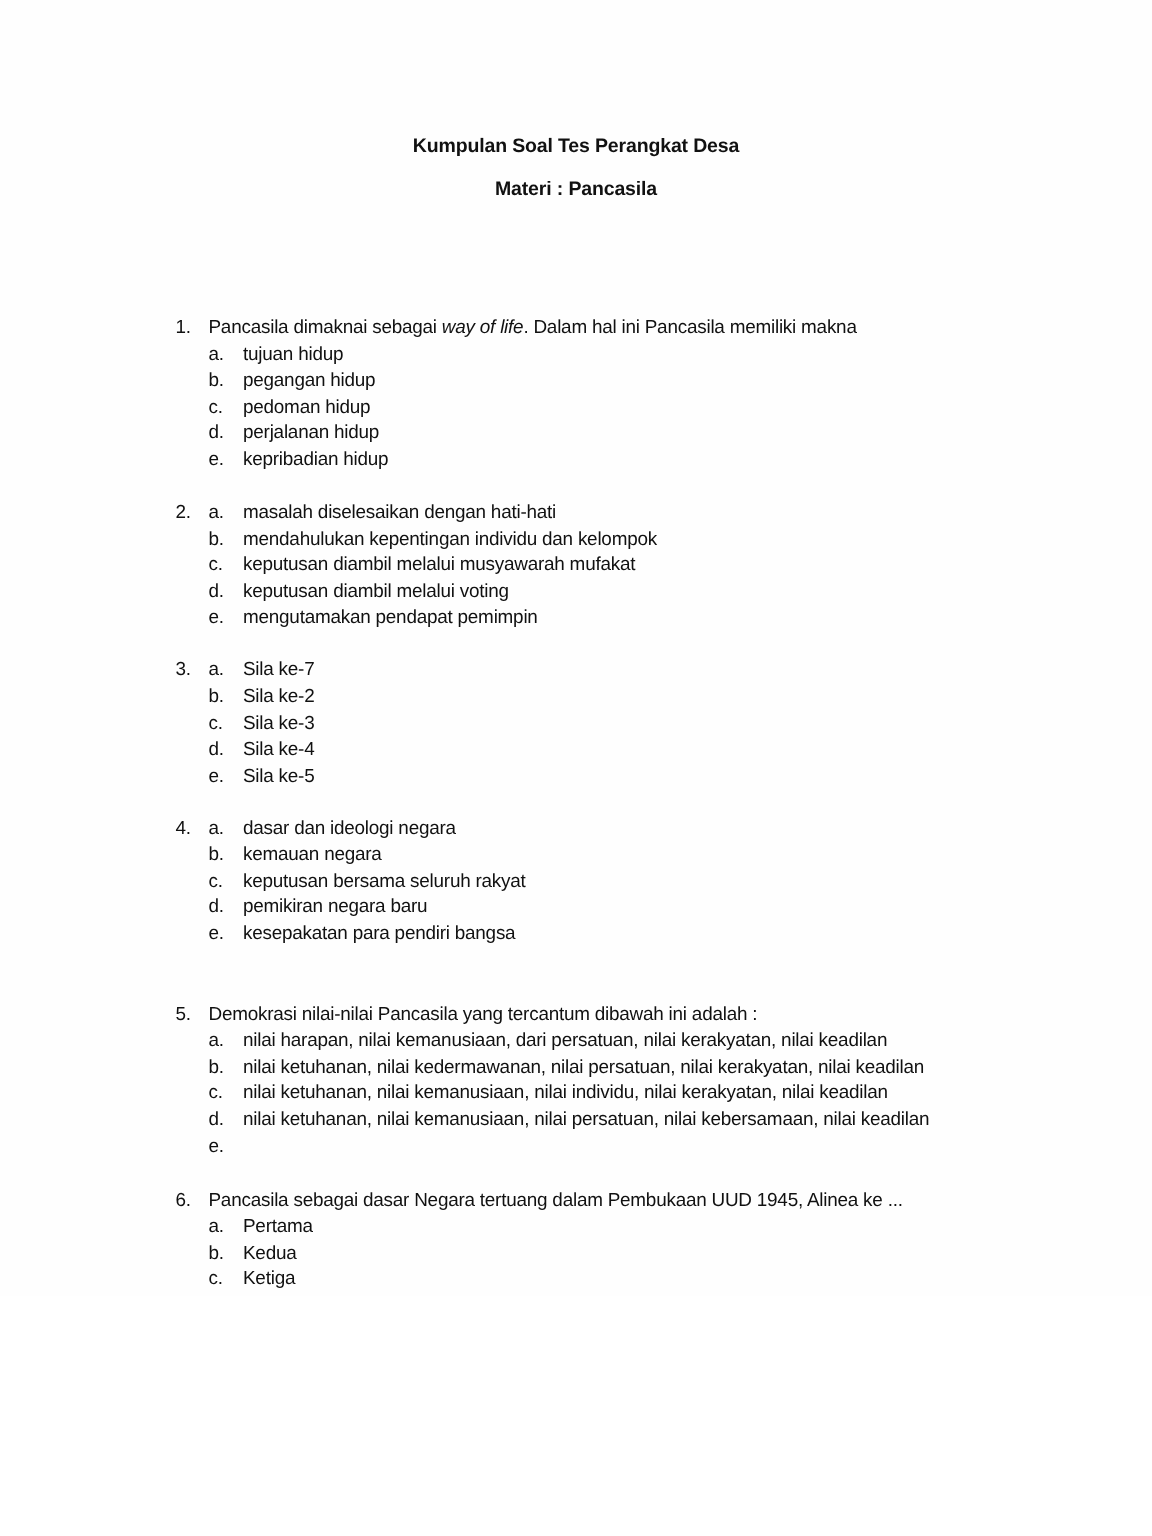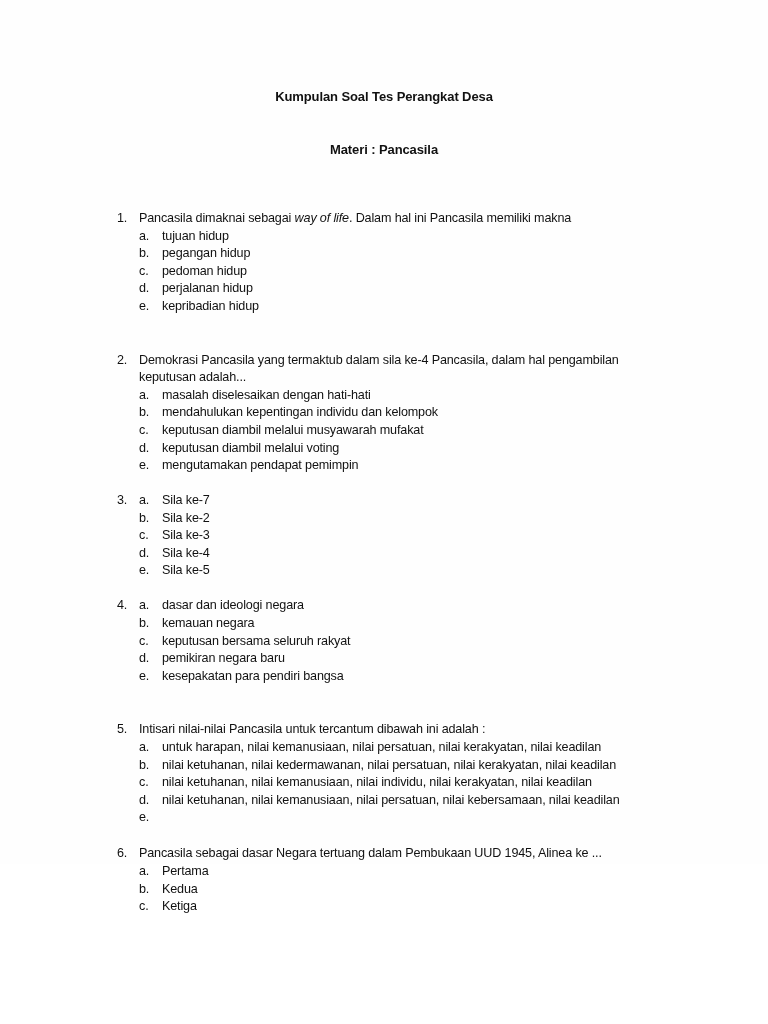--- a/index.html
+++ b/index.html
@@ -26,21 +26,21 @@
   .title {
     position: absolute;
     left: 0;
     width: 768px;
     text-align: center;
     font-weight: bold;
     font-size: 13px;
     letter-spacing: -0.1px;
   }
   .title.main { top: 89px; }
-  .title.sub { top: 118px; margin-top: 24px; }
+  .title.sub { top: 118px; }
 
   .questions {
     position: absolute;
     left: 117px;
     top: 174px;
     width: 560px;
     font-size: 12.6px;
     line-height: 17.6px;
     letter-spacing: -0.15px;
   }
@@ -90,21 +90,20 @@
         <li class="option"><span class="opt-letter">a.</span><span>tujuan hidup</span></li>
         <li class="option"><span class="opt-letter">b.</span><span>pegangan hidup</span></li>
         <li class="option"><span class="opt-letter">c.</span><span>pedoman hidup</span></li>
         <li class="option"><span class="opt-letter">d.</span><span>perjalanan hidup</span></li>
         <li class="option"><span class="opt-letter">e.</span><span>kepribadian hidup</span></li>
       </ul>
     </div>
 
     <div class="question">
       <span class="q-num">2.</span>
-      <span class="q-text">Demokrasi Pancasila yang termaktub dalam sila ke-4 Pancasila, dalam hal pengambilan keputusan adalah...</span>
       <ul class="options">
         <li class="option"><span class="opt-letter">a.</span><span>masalah diselesaikan dengan hati-hati</span></li>
         <li class="option"><span class="opt-letter">b.</span><span>mendahulukan kepentingan individu dan kelompok</span></li>
         <li class="option"><span class="opt-letter">c.</span><span>keputusan diambil melalui musyawarah mufakat</span></li>
         <li class="option"><span class="opt-letter">d.</span><span>keputusan diambil melalui voting</span></li>
         <li class="option"><span class="opt-letter">e.</span><span>mengutamakan pendapat pemimpin</span></li>
       </ul>
     </div>
 
     <div class="question">
@@ -124,23 +123,23 @@
         <li class="option"><span class="opt-letter">a.</span><span>dasar dan ideologi negara</span></li>
         <li class="option"><span class="opt-letter">b.</span><span>kemauan negara</span></li>
         <li class="option"><span class="opt-letter">c.</span><span>keputusan bersama seluruh rakyat</span></li>
         <li class="option"><span class="opt-letter">d.</span><span>pemikiran negara baru</span></li>
         <li class="option"><span class="opt-letter">e.</span><span>kesepakatan para pendiri bangsa</span></li>
       </ul>
     </div>
 
     <div class="question">
       <span class="q-num">5.</span>
-      <span class="q-text">Intisari nilai-nilai Pancasila untuk tercantum dibawah ini adalah :</span>
+      <span class="q-text">Demokrasi nilai-nilai Pancasila yang tercantum dibawah ini adalah :</span>
       <ul class="options">
-        <li class="option"><span class="opt-letter">a.</span><span>untuk harapan, nilai kemanusiaan, nilai persatuan, nilai kerakyatan, nilai keadilan</span></li>
+        <li class="option"><span class="opt-letter">a.</span><span>nilai harapan, nilai kemanusiaan, dari persatuan, nilai kerakyatan, nilai keadilan</span></li>
         <li class="option"><span class="opt-letter">b.</span><span>nilai ketuhanan, nilai kedermawanan, nilai persatuan, nilai kerakyatan, nilai keadilan</span></li>
         <li class="option"><span class="opt-letter">c.</span><span>nilai ketuhanan, nilai kemanusiaan, nilai individu, nilai kerakyatan, nilai keadilan</span></li>
         <li class="option"><span class="opt-letter">d.</span><span>nilai ketuhanan, nilai kemanusiaan, nilai persatuan, nilai kebersamaan, nilai keadilan</span></li>
         <li class="option"><span class="opt-letter">e.</span></li>
       </ul>
     </div>
 
     <div class="question">
       <span class="q-num">6.</span>
       <span class="q-text">Pancasila sebagai dasar Negara tertuang dalam Pembukaan UUD 1945, Alinea ke ...</span>

